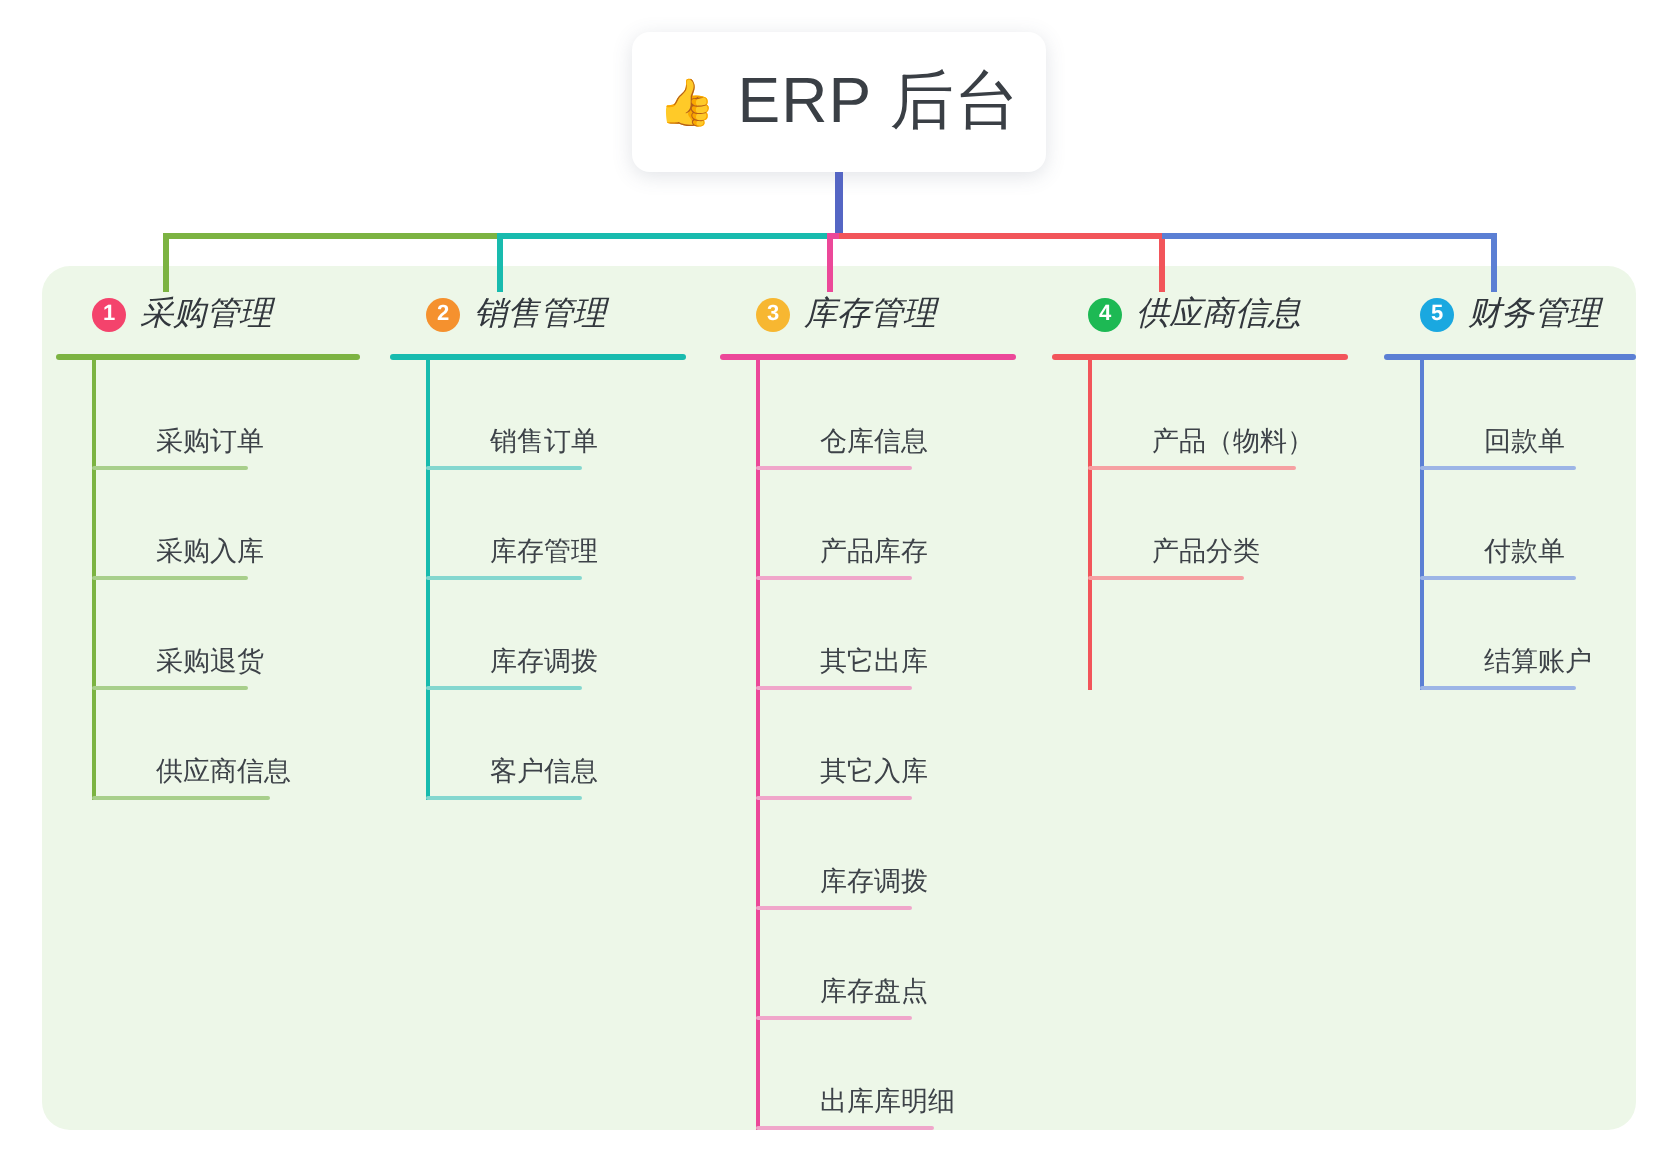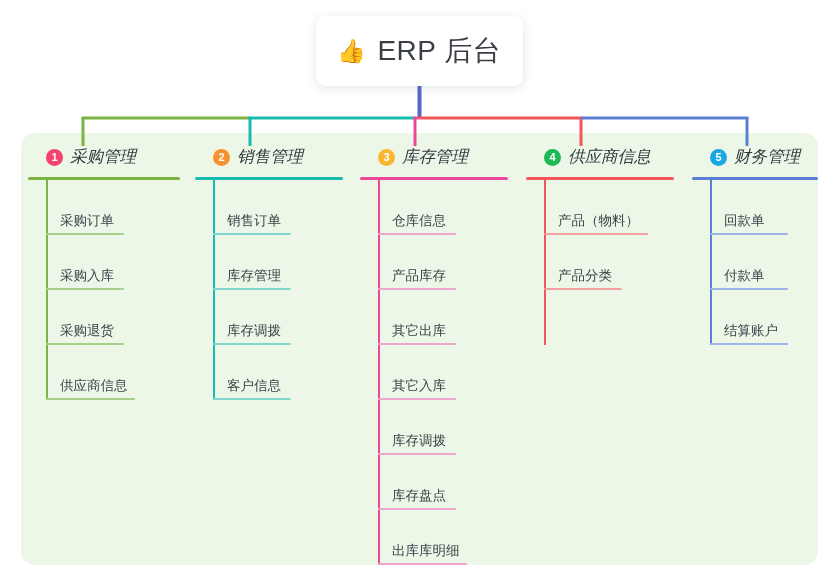--- a/index.html
+++ b/index.html
@@ -54,21 +54,21 @@
     display: flex;
     align-items: center;
     gap: 11px;
   }
   .root-emoji {
     font-size: 23px;
     line-height: 1;
     color: #f0b429;
   }
   .root-title {
-    font-size: 28px;
+    font-size: 32px;
     color: #3a3f45;
     letter-spacing: 0.5px;
     white-space: nowrap;
   }
 
   
   #connector-layer {
     position: absolute;
     left: 0;
     top: 0;
@@ -124,21 +124,21 @@
     left: 18px;
     top: 0;
     width: 2px;
   }
   .leaf {
     position: relative;
     height: 55px;
     box-sizing: border-box;
     display: flex;
     align-items: flex-end;
-    padding-left: 14px;
+    padding-left: 32px;
   }
   .leaf-text {
     font-size: 13.5px;
     color: #3d4248;
     white-space: nowrap;
     padding-bottom: 5px;
   }
   .leaf-rule {
     position: absolute;
     left: 0;

